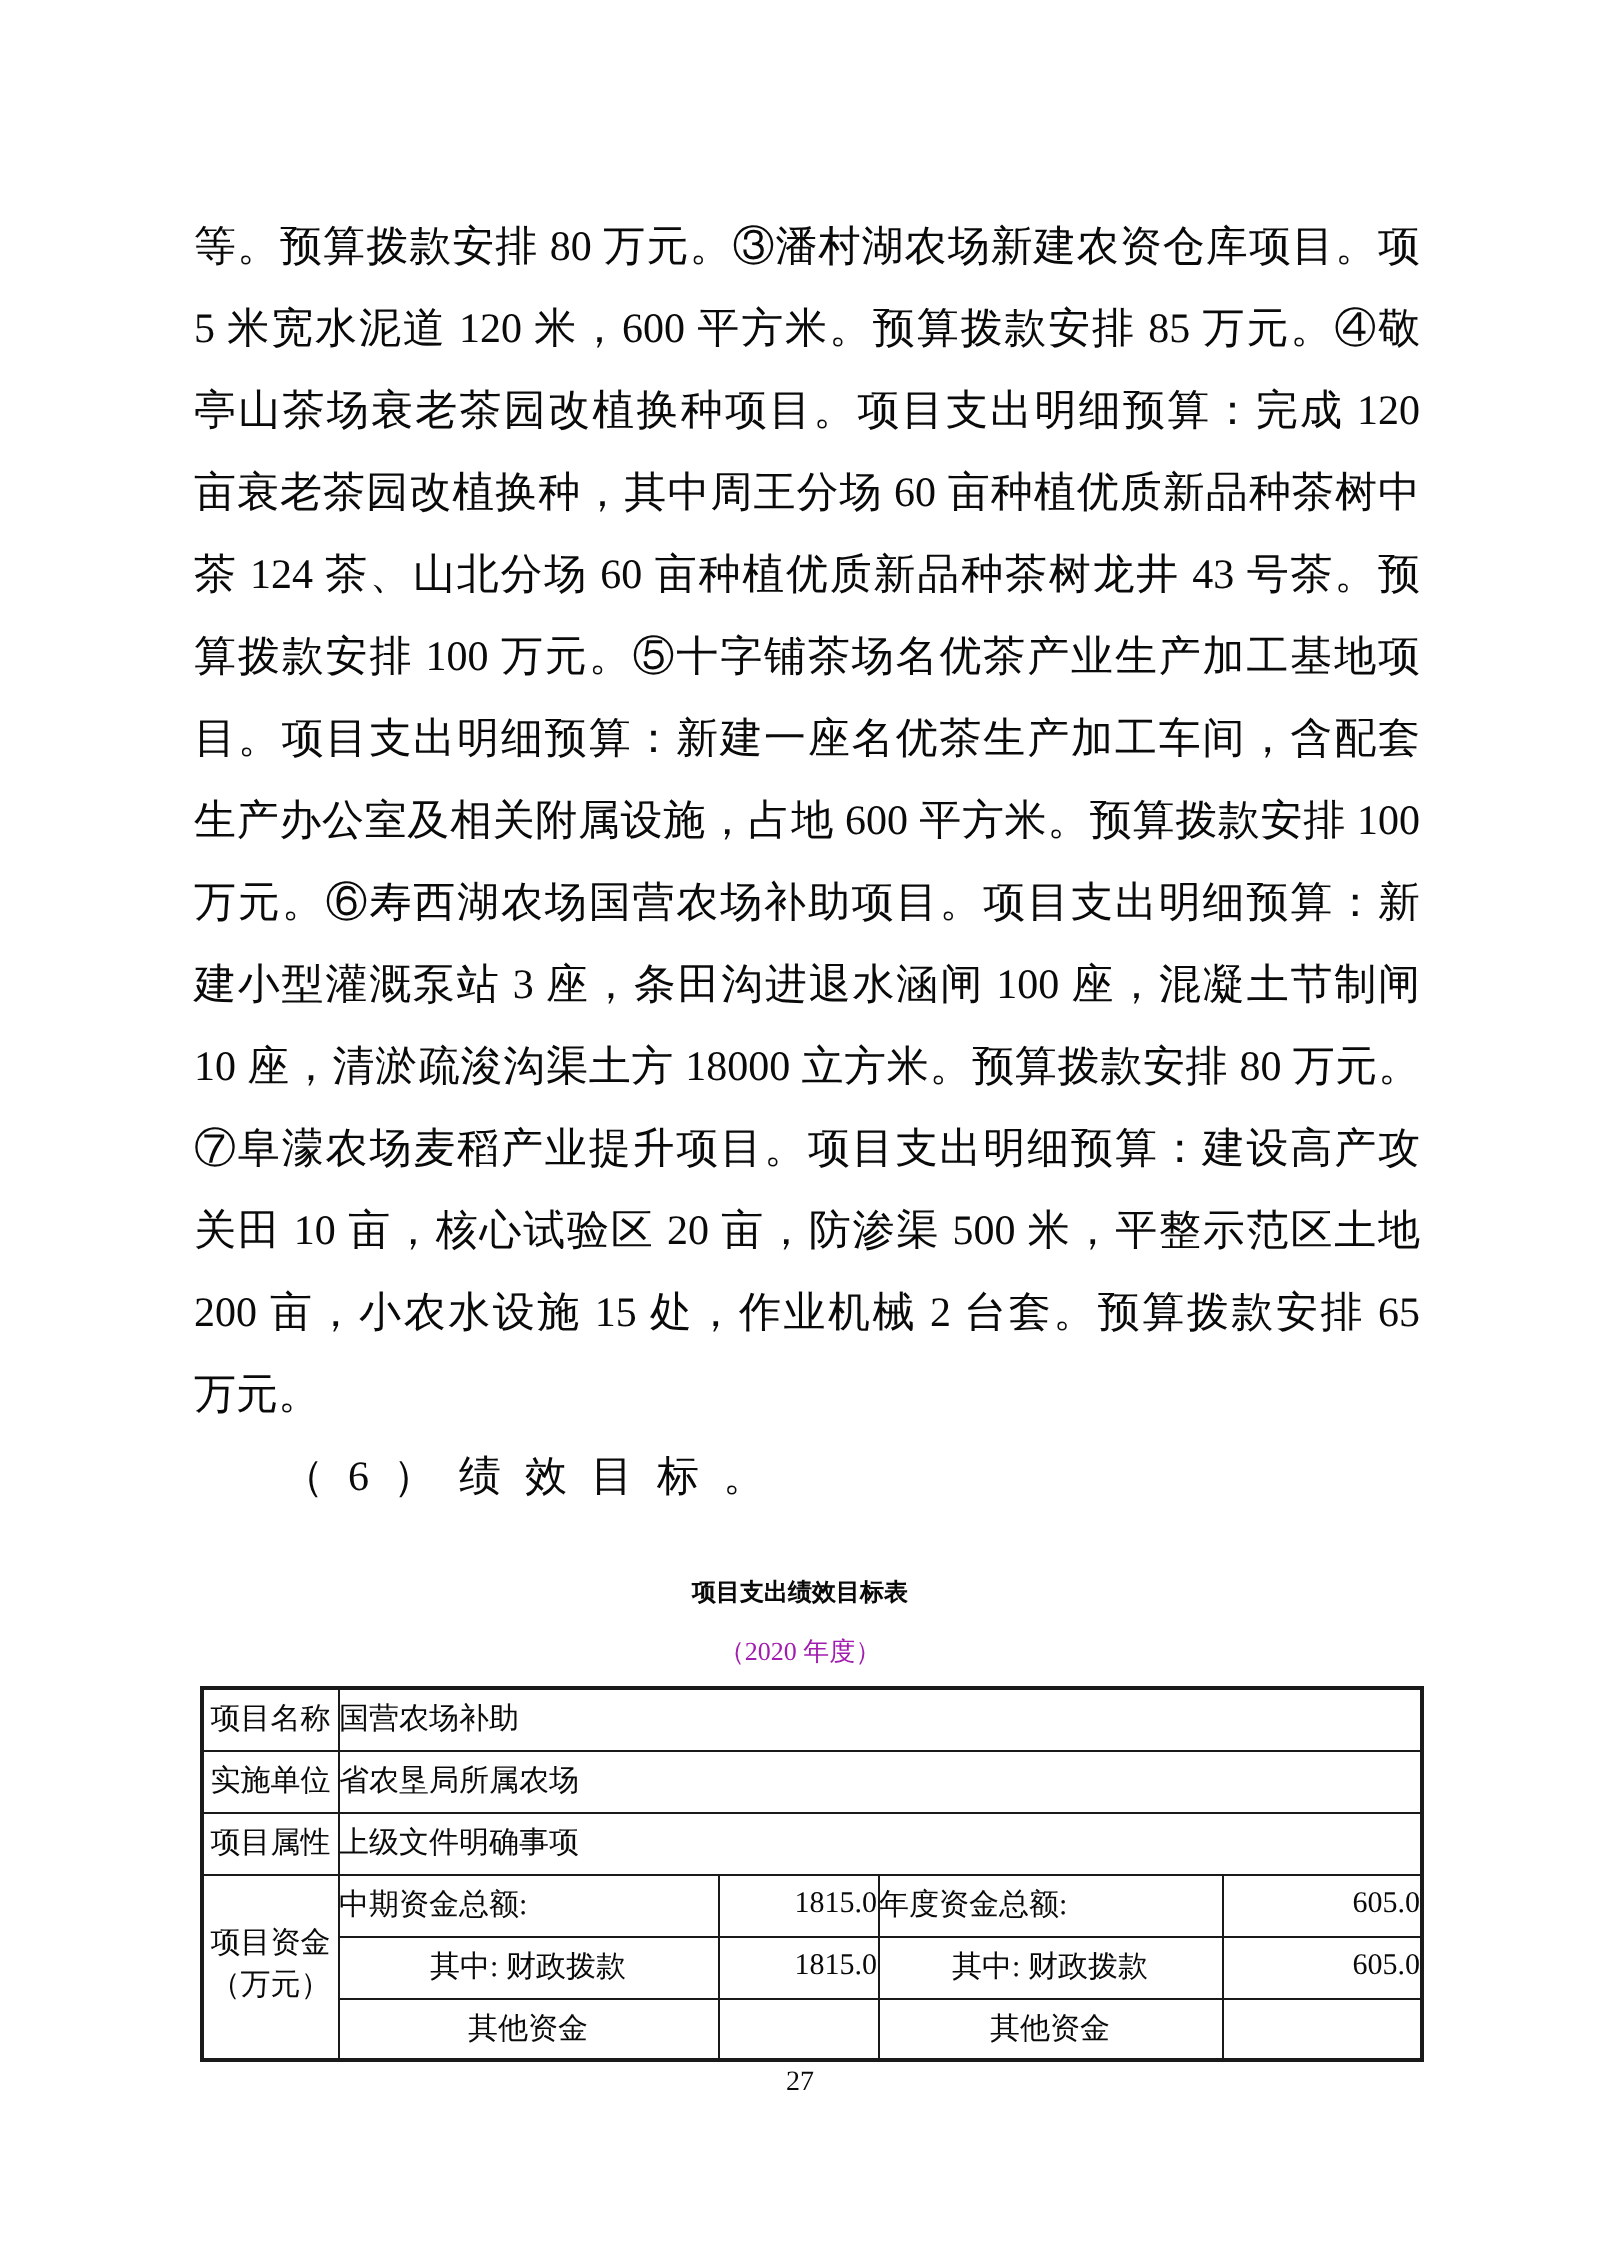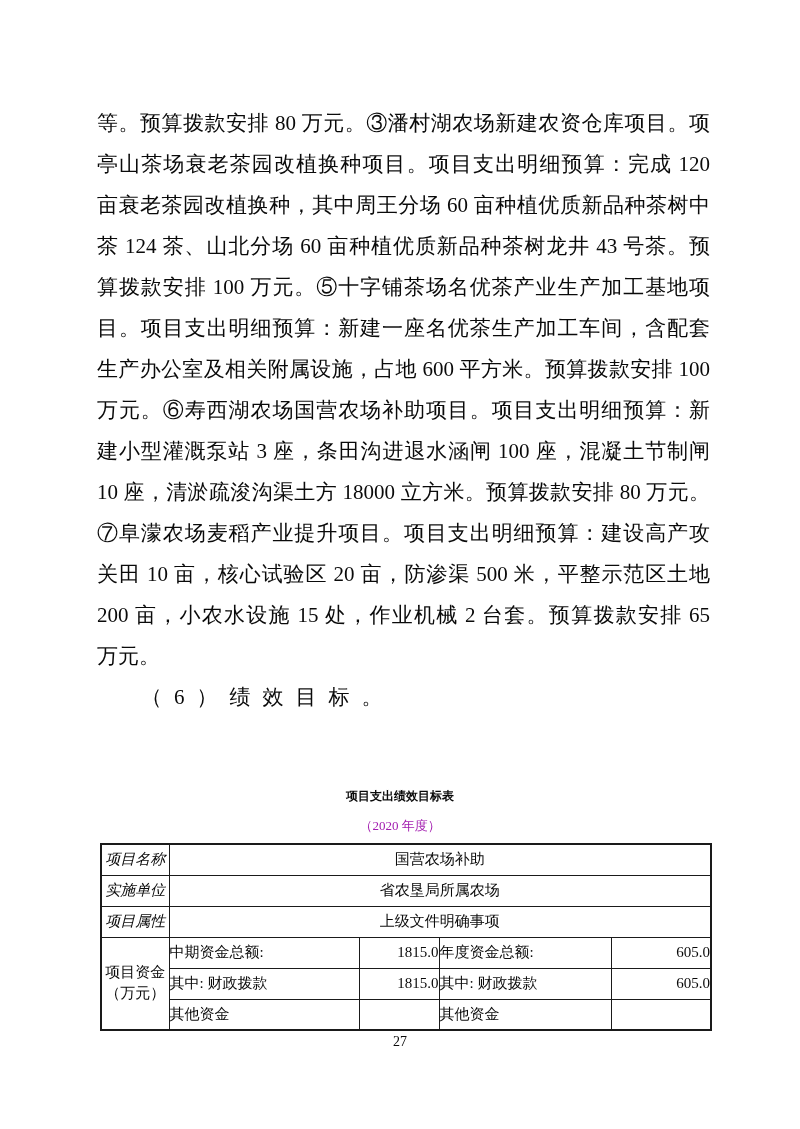--- a/index.html
+++ b/index.html
@@ -61,46 +61,47 @@
     font-size: 15px;
     color: #0a0a0a;
     border: 2px solid #1a1a1a;
   }
   table.perf td {
     border: 1px solid #1a1a1a;
     padding: 0;
     overflow: hidden;
   }
   table.perf tr { height: 31px; }
-  td.row-label { text-align: center; font-style: italic; }
-  td.info-value { text-align: center; }
+  td.row-label { text-align: center; }
+  td.info-value { text-align: left; }
   td.fund-header {
     text-align: center;
     white-space: pre-line;
     line-height: 21px;
   }
   td.f-label-left { text-align: left; padding-left: 4px; }
-  td.f-label-center { text-align: left; }
+  td.f-label-center { text-align: center; }
   td.f-value { text-align: right; padding-right: 3px; }
   
   .page-number {
     position: absolute; left: 0; top: 1034px;
     width: 800px;
     text-align: center;
     font-size: 14px;
     color: #0a0a0a;
   }
 </style>
 </head>
 <body>
 
 <div class="page">
 
   <div class="body-text">
     <div class="line fill">等。预算拨款安排 80 万元。③潘村湖农场新建农资仓库项目。项</div>
+    <div class="line fill">5 米宽水泥道 120 米，600 平方米。预算拨款安排 85 万元。④敬</div>
     <div class="line fill">亭山茶场衰老茶园改植换种项目。项目支出明细预算：完成 120</div>
     <div class="line fill">亩衰老茶园改植换种，其中周王分场 60 亩种植优质新品种茶树中</div>
     <div class="line fill">茶 124 茶、山北分场 60 亩种植优质新品种茶树龙井 43 号茶。预</div>
     <div class="line fill">算拨款安排 100 万元。⑤十字铺茶场名优茶产业生产加工基地项</div>
     <div class="line fill">目。项目支出明细预算：新建一座名优茶生产加工车间，含配套</div>
     <div class="line fill">生产办公室及相关附属设施，占地 600 平方米。预算拨款安排 100</div>
     <div class="line fill">万元。⑥寿西湖农场国营农场补助项目。项目支出明细预算：新</div>
     <div class="line fill">建小型灌溉泵站 3 座，条田沟进退水涵闸 100 座，混凝土节制闸</div>
     <div class="line fill">10 座，清淤疏浚沟渠土方 18000 立方米。预算拨款安排 80 万元。</div>
     <div class="line fill">⑦阜濛农场麦稻产业提升项目。项目支出明细预算：建设高产攻</div>

